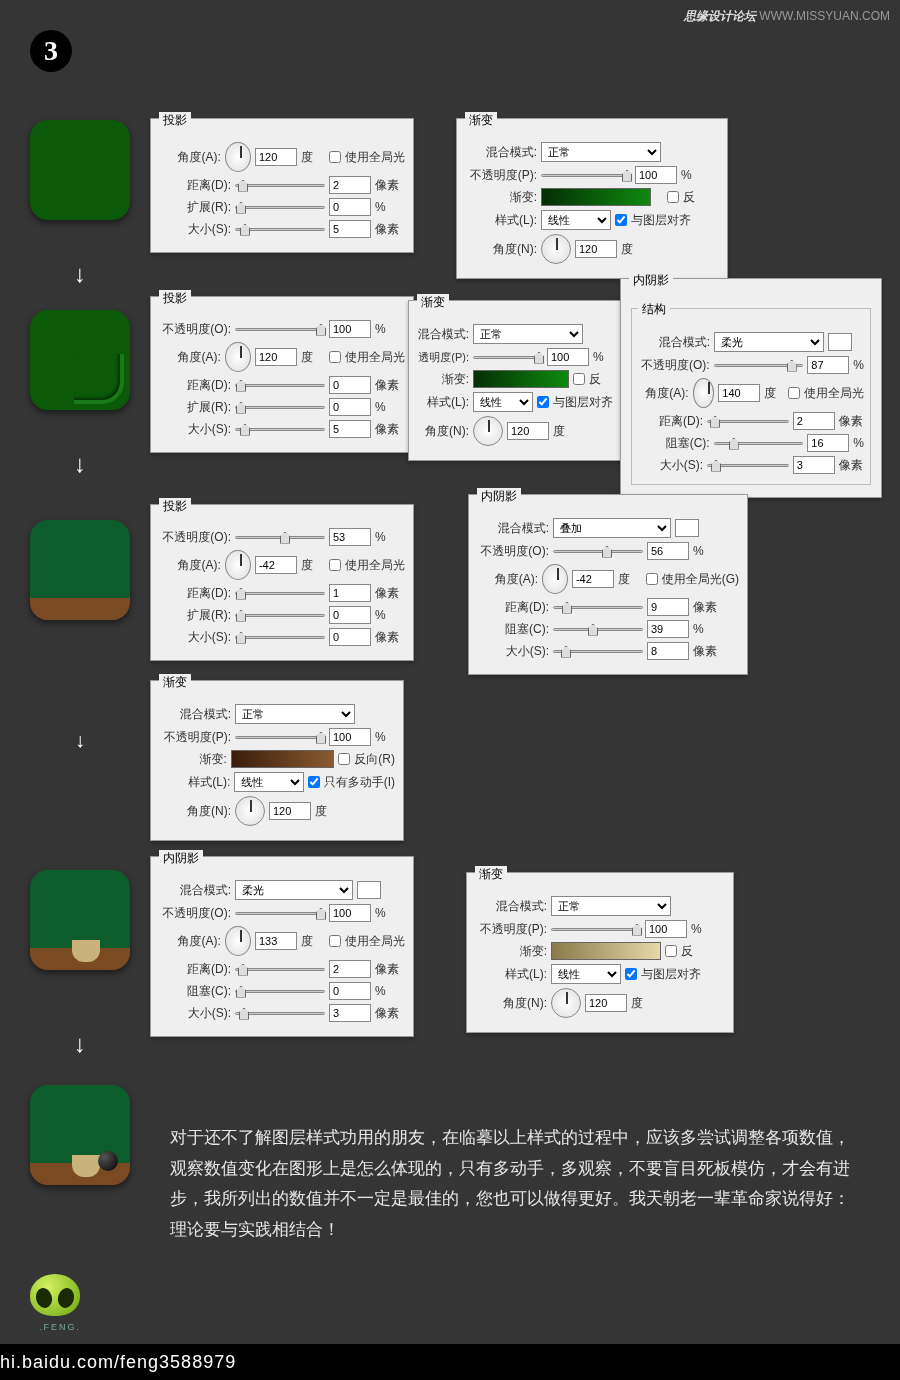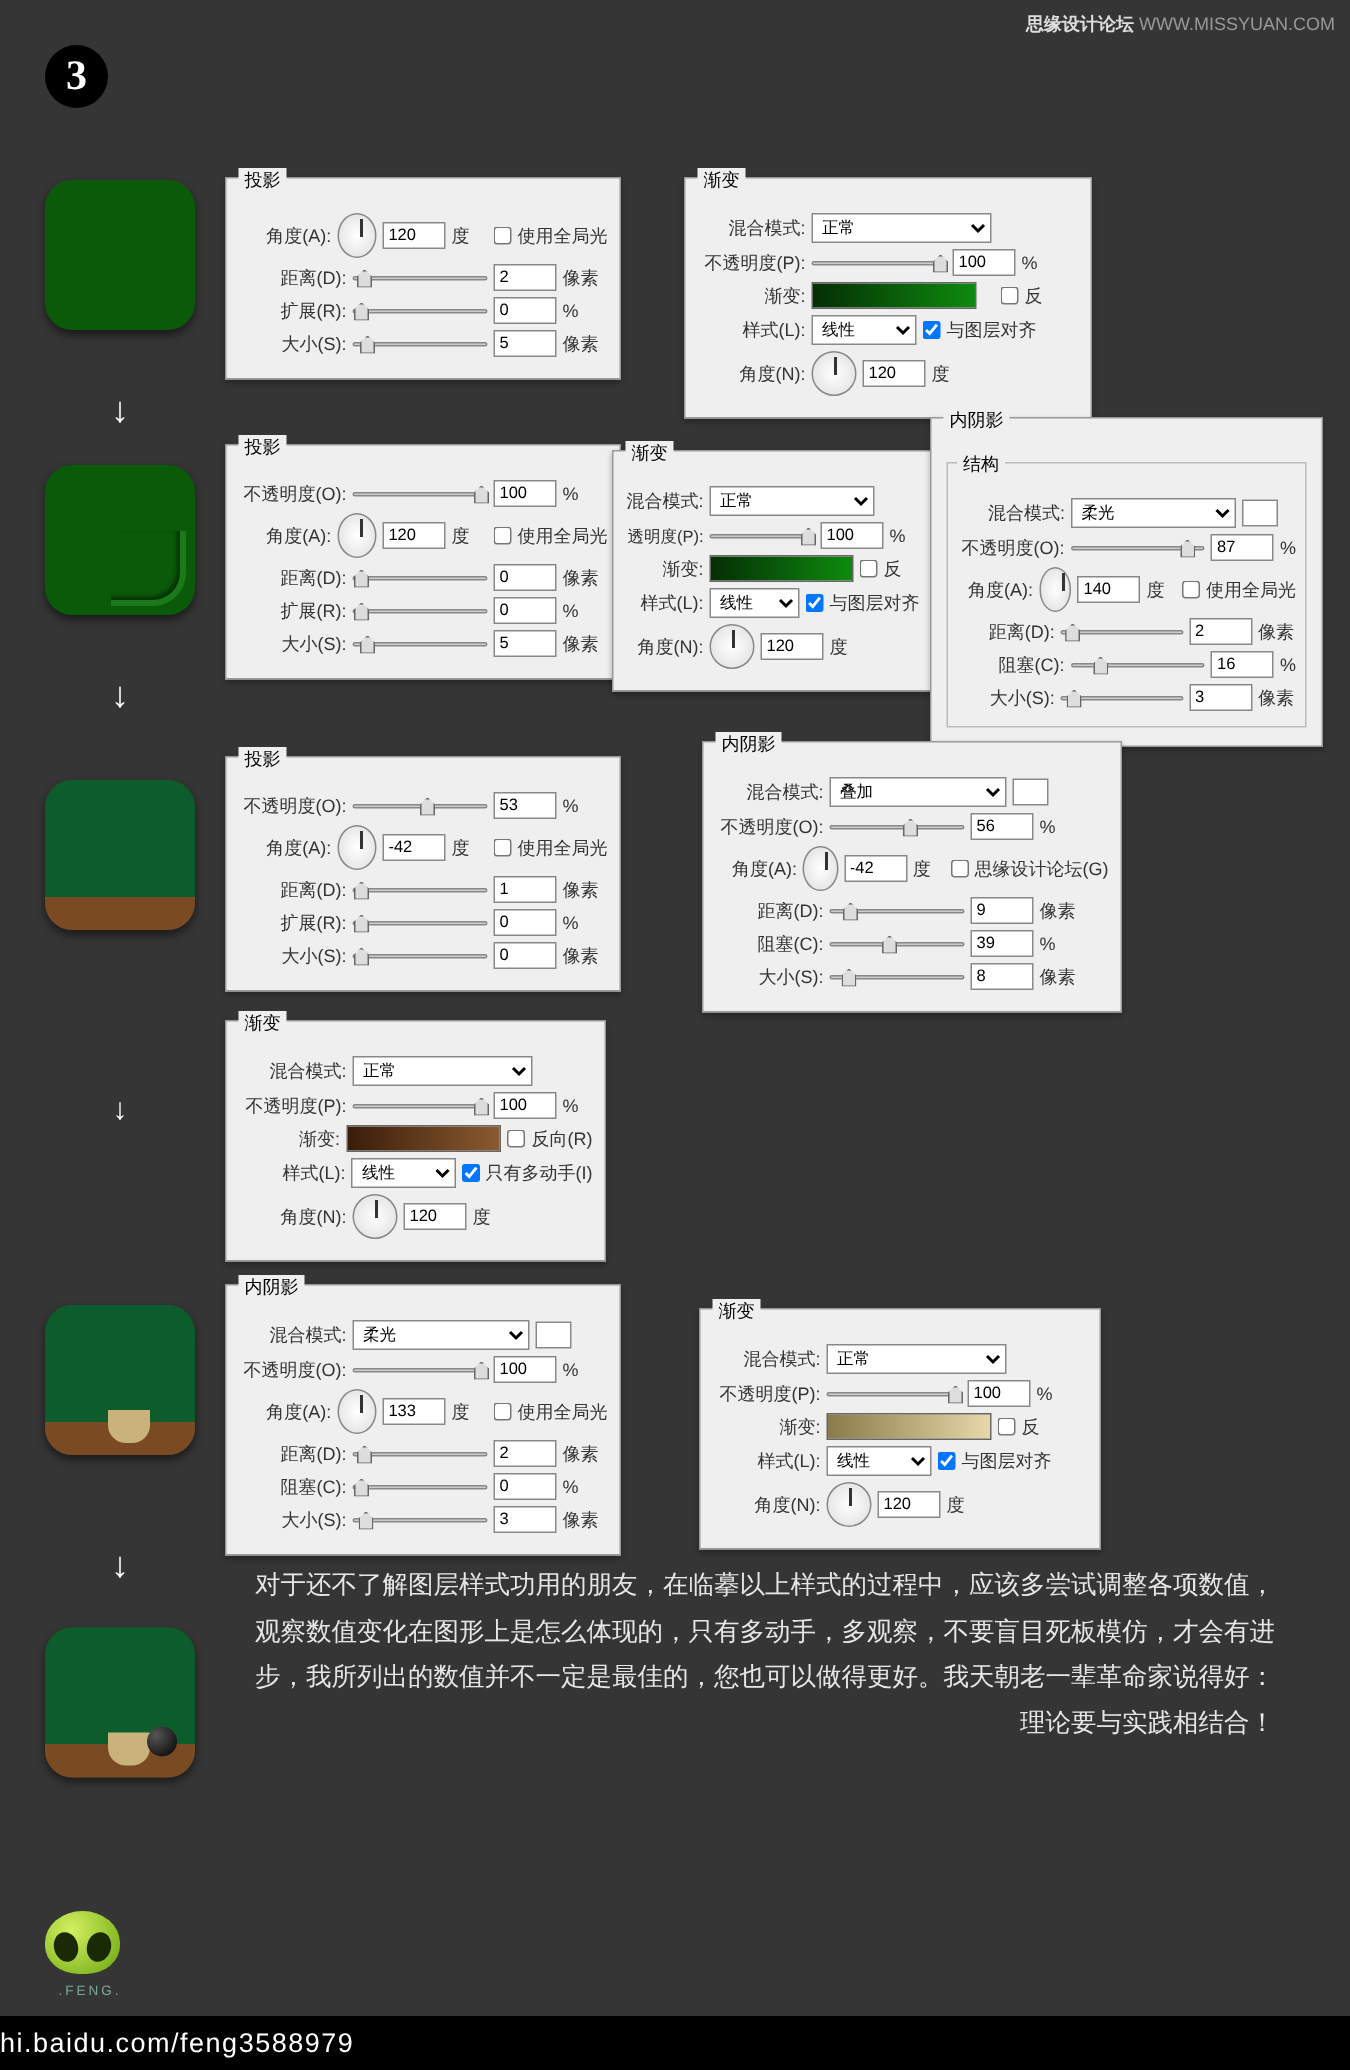--- a/index.html
+++ b/index.html
@@ -1,21 +1,21 @@
 <!DOCTYPE html>
 <html><head>
 <meta charset="utf-8">
 <style>
 * { margin: 0; padding: 0; box-sizing: border-box; }
 body { background: #353535; font-family: "Microsoft YaHei", SimSun, Arial; font-size: 12px; color: #333; width: 900px; }
 .header-row { display: flex; align-items: center; padding: 30px 30px 10px; }
 .step-num { width: 42px; height: 42px; background: #000; color: #fff; border-radius: 50%; font-size: 28px; font-weight: bold; display: flex; align-items: center; justify-content: center; margin-right: 20px; font-family: Georgia; }
 .step-title { background: #424242; color: #fff; font-size: 18px; padding: 12px 20px; border-radius: 6px; flex: 1; }
 .watermark { position: absolute; top: 8px; right: 10px; color: #999; font-size: 12px; }
-.watermark b { color: #ddd; }
+.watermark b { color: #ddd; font-style: italic; }
 .stage { position: relative; width: 900px; height: 1380px; }
 .thumb { position: absolute; width: 100px; height: 100px; border-radius: 18px; background: #0a5a0a; box-shadow: 0 3px 6px rgba(0,0,0,.5); }
 .arrow { position: absolute; color: #fff; font-size: 24px; text-align: center; width: 100px; }
 .panel { position: absolute; background: #efefef; border: 1px solid #999; padding: 6px 8px 10px; font-size: 12px; box-shadow: 0 2px 4px rgba(0,0,0,.3); }
 .panel legend, .pt { padding: 0 4px; color: #000; }
 .pt { margin-bottom: 4px; display: inline-block; background: #efefef; position: relative; top: -13px; }
 .panel-inner { margin-top: -8px; }
 .row { display: flex; align-items: center; margin: 4px 0; gap: 4px; white-space: nowrap; }
 .lbl { text-align: right; width: 72px; display: inline-block; }
 .slider { background: #ccc; height: 3px; width: 90px; position: relative; border: 1px solid #888; border-radius: 2px; }
@@ -340,21 +340,21 @@
           </span>
           <input class="numbox" value="56" style="">
           <span>%</span>
         </div>
     <div class="row">
           <span class="lbl">角度(A):</span>
           <span class="dial"></span>
           <input class="numbox" value="-42" style="">
           <span class="unit">度</span>
           <input type="checkbox" class="cbx" style="">
-          <span>思缘设计论坛(G)</span>
+          <span>使用全局光(G)</span>
         </div>
     <div class="row">
           <span class="lbl">距离(D):</span>
           <span class="slider">
             <span class="knob" style="left:8px"></span>
           </span>
           <input class="numbox" value="9" style="">
           <span class="unit">像素</span>
         </div>
     <div class="row">
@@ -492,20 +492,20 @@
         </div>
     <div class="row">
           <span class="lbl">角度(N):</span>
           <span class="dial"></span>
           <input class="numbox" value="120" style="">
           <span class="unit">度</span>
         </div>
     </div>
   </div>
 
-  <div class="body-text" style="left:170px; top:1042px;text-align:right;">对于还不了解图层样式功用的朋友，在临摹以上样式的过程中，应该多尝试调整各项数值，观察数值变化在图形上是怎么体现的，只有多动手，多观察，不要盲目死板模仿，才会有进步，我所列出的数值并不一定是最佳的，您也可以做得更好。我天朝老一辈革命家说得好：理论要与实践相结合！</div>
+  <div class="body-text" style="left:170px; top:1123px;">对于还不了解图层样式功用的朋友，在临摹以上样式的过程中，应该多尝试调整各项数值，观察数值变化在图形上是怎么体现的，只有多动手，多观察，不要盲目死板模仿，才会有进步，我所列出的数值并不一定是最佳的，您也可以做得更好。我天朝老一辈革命家说得好：理论要与实践相结合！</div>
 
   <div class="alien" style="left:30px; bottom:36px;">
     <div class="alien-head"></div>
     <div class="alien-badge">.FENG.</div>
   </div>
   <div class="footer">hi.baidu.com/feng3588979</div>
 </div>
 
 </body></html>

